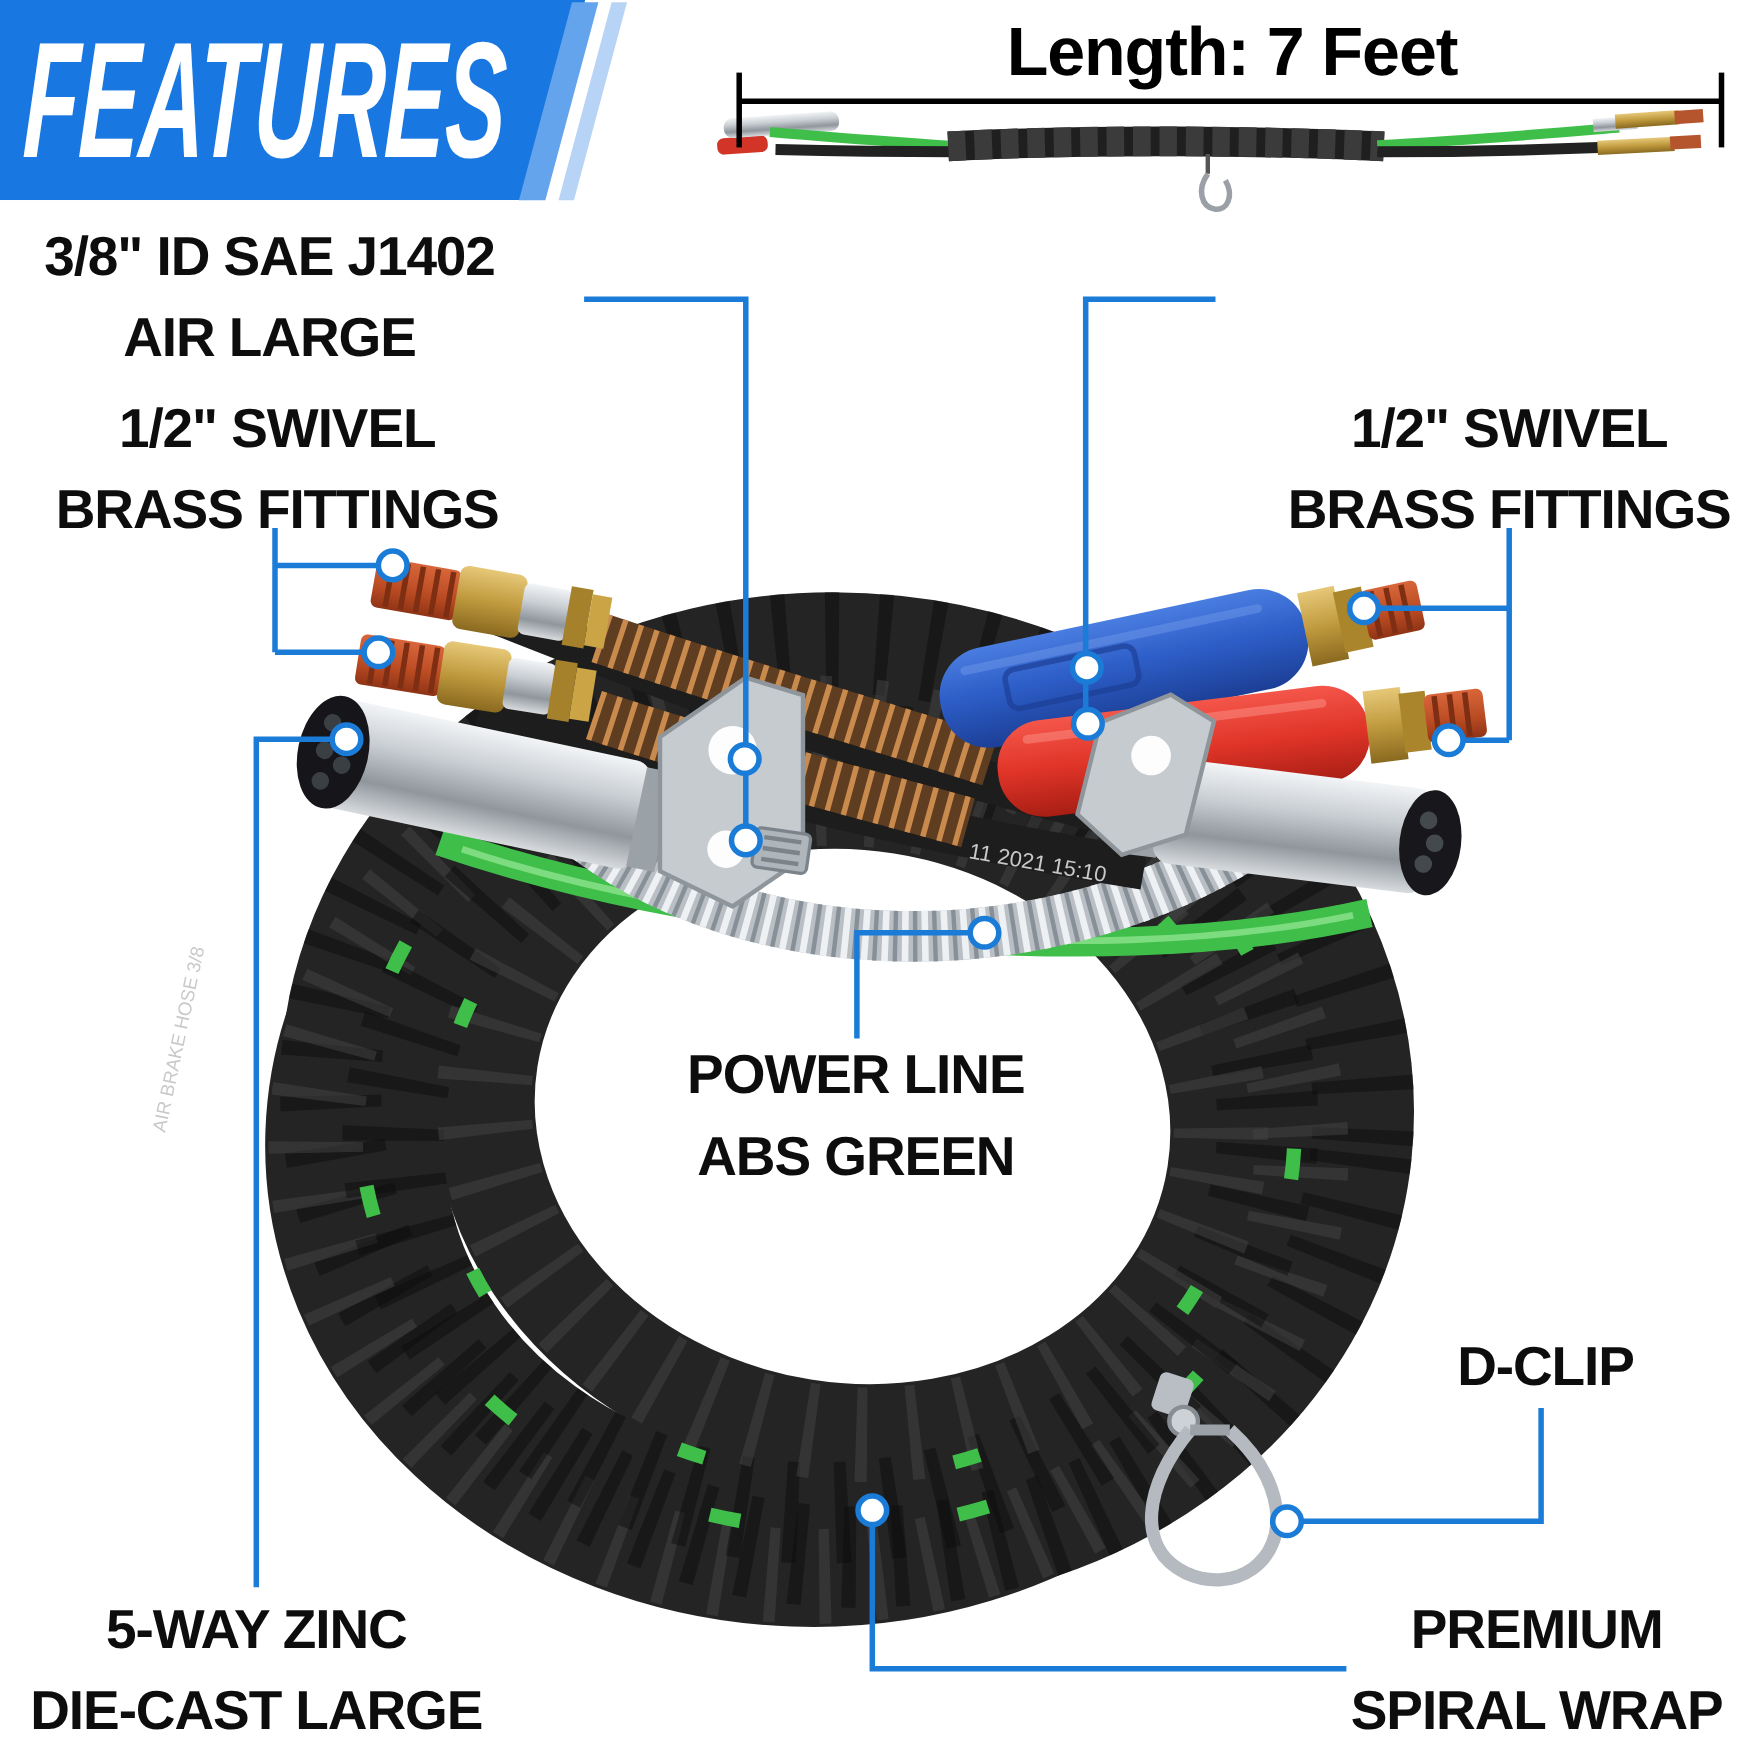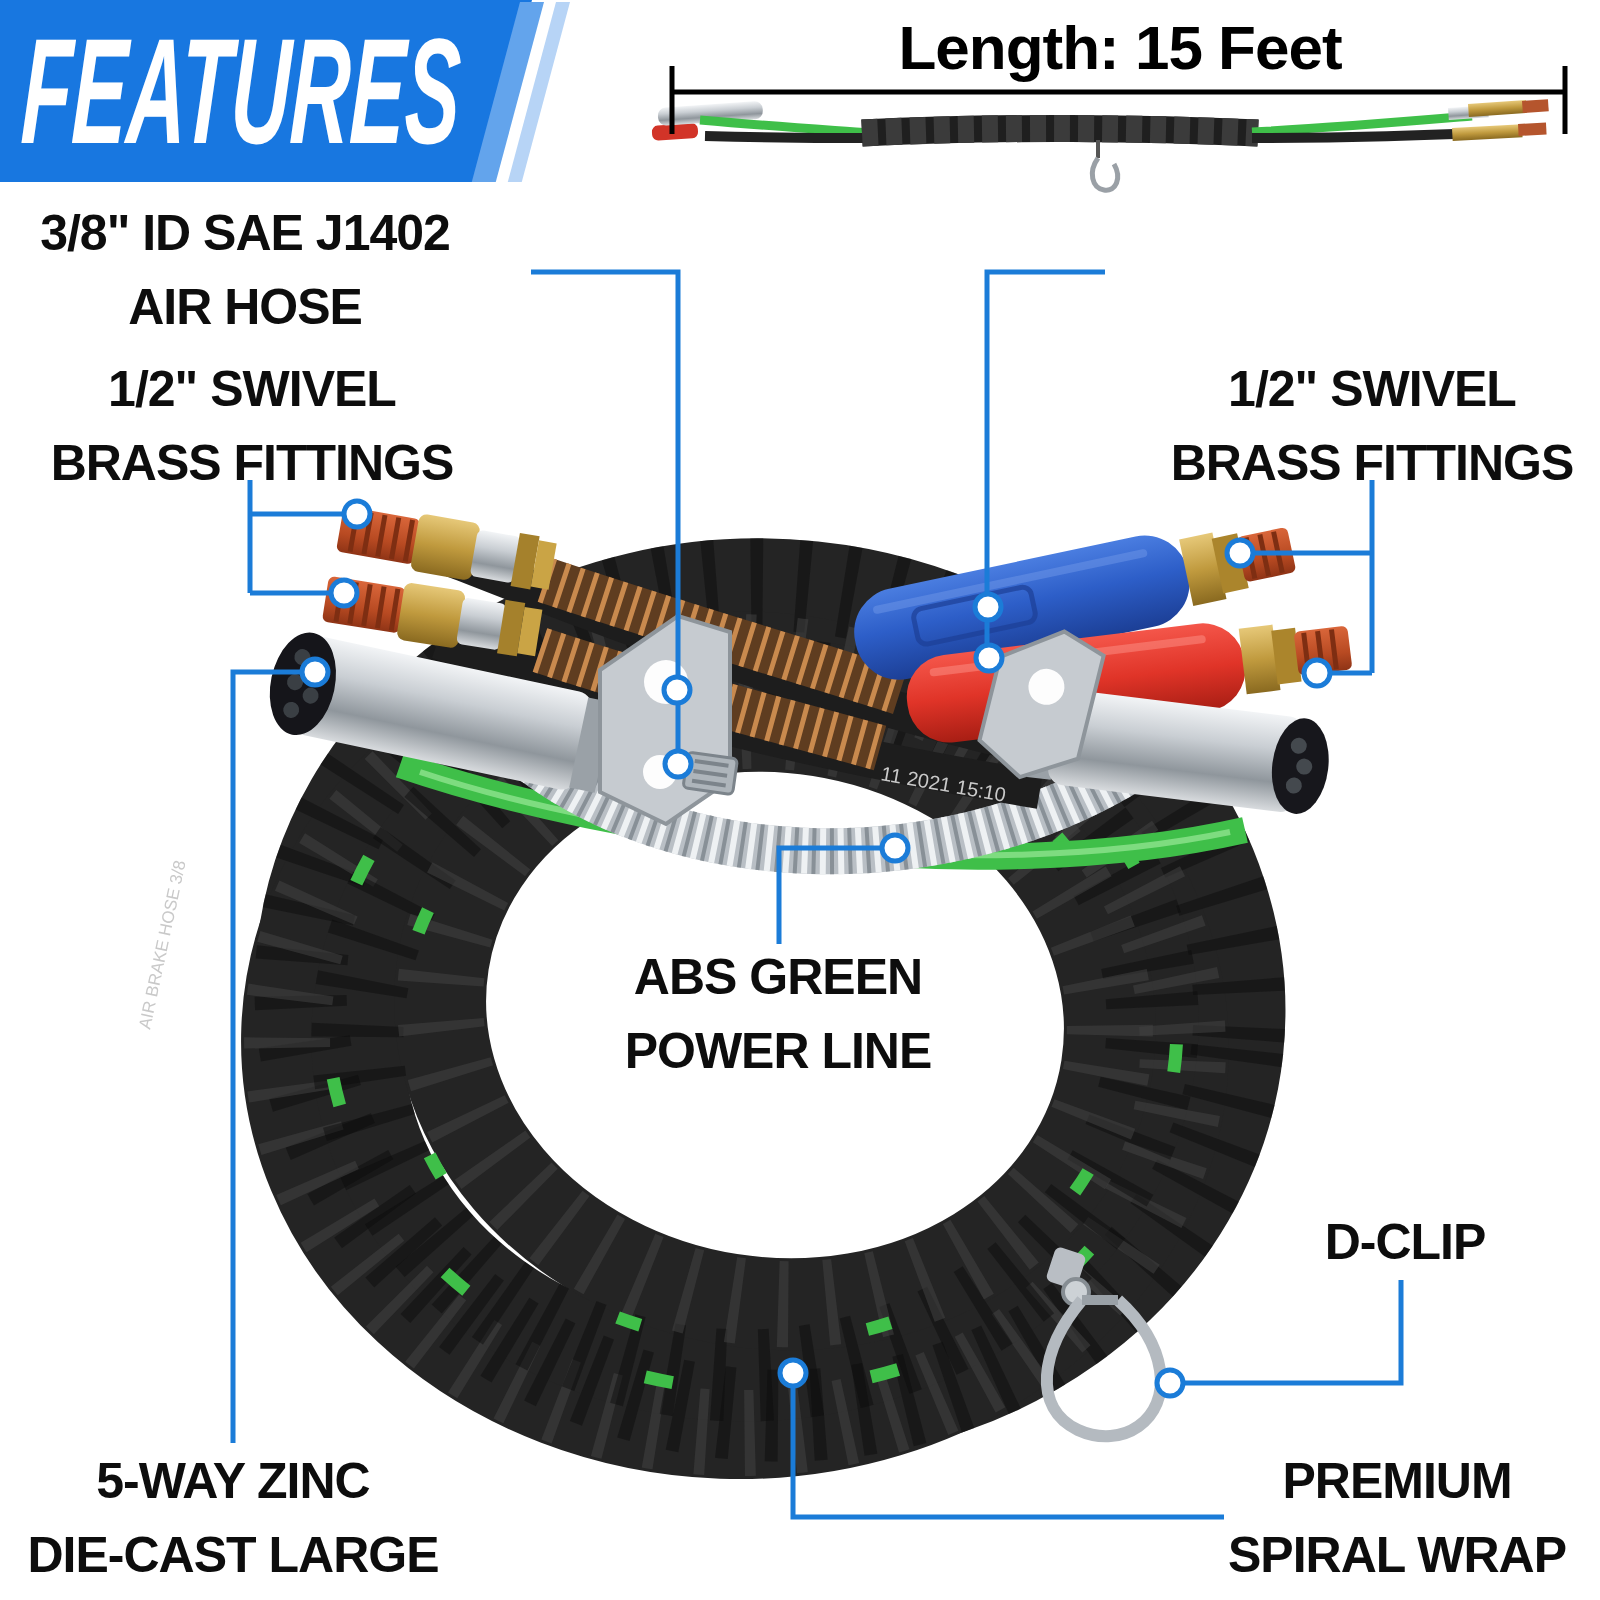--- a/index.html
+++ b/index.html
@@ -236,37 +236,37 @@
       <circle class="dot" cx="793" cy="1373" r="13"></circle>
     </g>
   </svg>
 
   <div class="banner">
     <span class="banner-text">FEATURES</span>
   </div>
   <div class="stripe s1"></div>
   <div class="stripe s2"></div>
 
-  <div class="len-label">Length: 15 Feet</div>
+  <div class="len-label">Length: 7 Feet</div>
 
   <div class="lbl" style="left:25px;top:196px;width:440px">
     <span class="ln">3/8" ID SAE J1402</span>
-    <span class="ln">AIR HOSE</span>
+    <span class="ln">AIR LARGE</span>
   </div>
   <div class="lbl" style="left:32px;top:352px;width:440px">
     <span class="ln">1/2" SWIVEL</span>
     <span class="ln">BRASS FITTINGS</span>
   </div>
   <div class="lbl" style="left:1152px;top:352px;width:440px">
     <span class="ln">1/2" SWIVEL</span>
     <span class="ln">BRASS FITTINGS</span>
   </div>
   <div class="lbl" style="left:558px;top:940px;width:440px">
+    <span class="ln">POWER LINE</span>
     <span class="ln">ABS GREEN</span>
-    <span class="ln">POWER LINE</span>
   </div>
   <div class="lbl" style="left:1185px;top:1205px;width:440px">
     <span class="ln">D-CLIP</span>
   </div>
   <div class="lbl" style="left:13px;top:1444px;width:440px">
     <span class="ln">5-WAY ZINC</span>
     <span class="ln">DIE-CAST LARGE</span>
   </div>
   <div class="lbl" style="left:1177px;top:1444px;width:440px">
     <span class="ln">PREMIUM</span>

